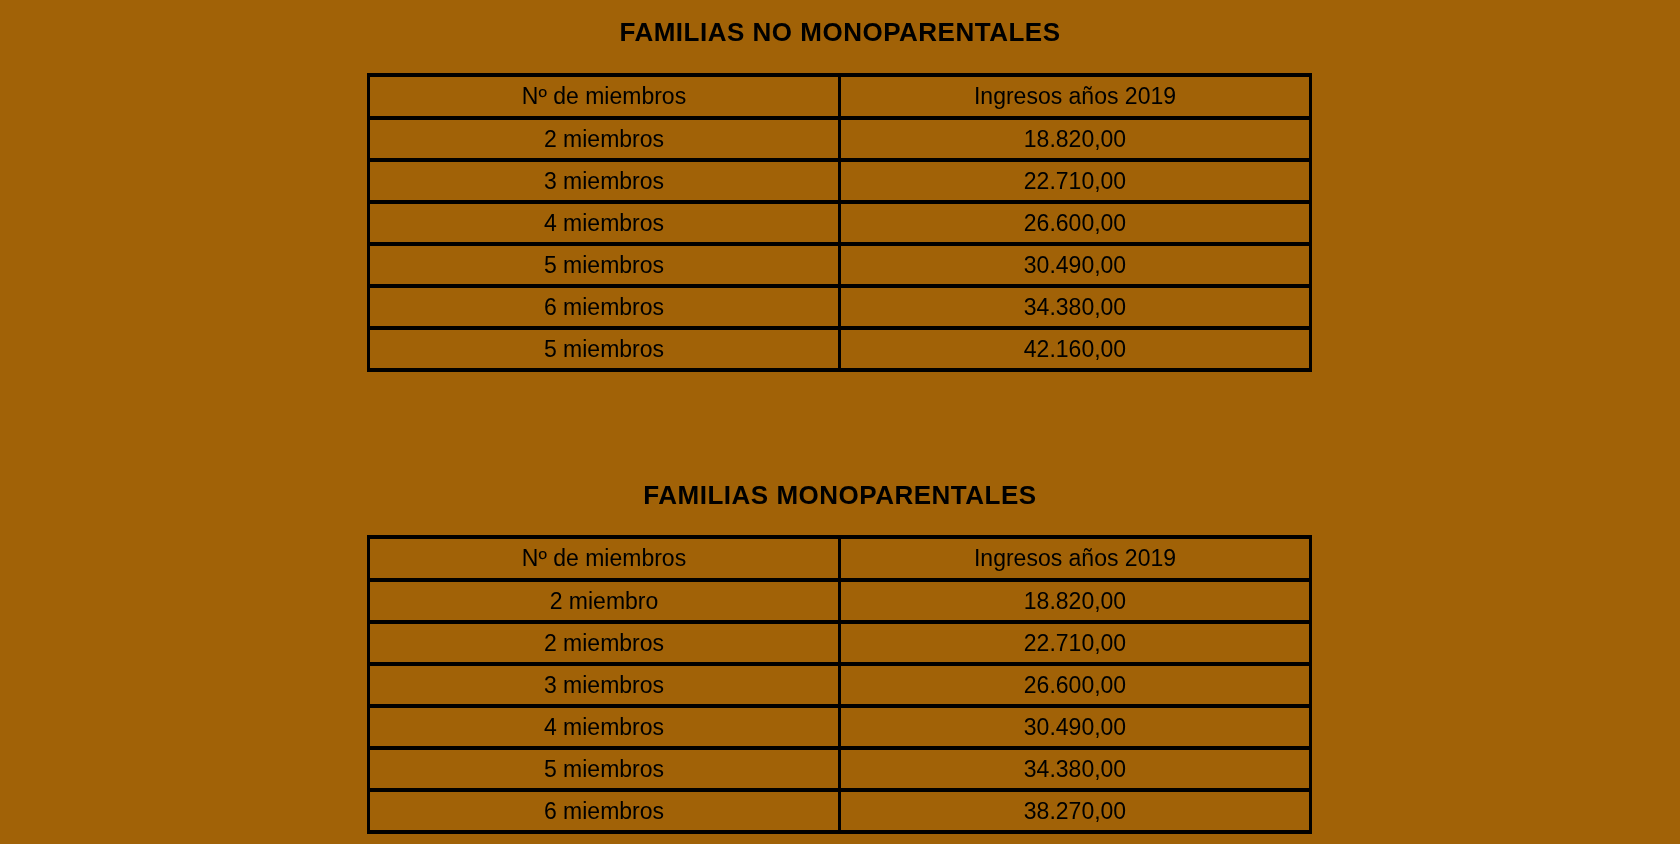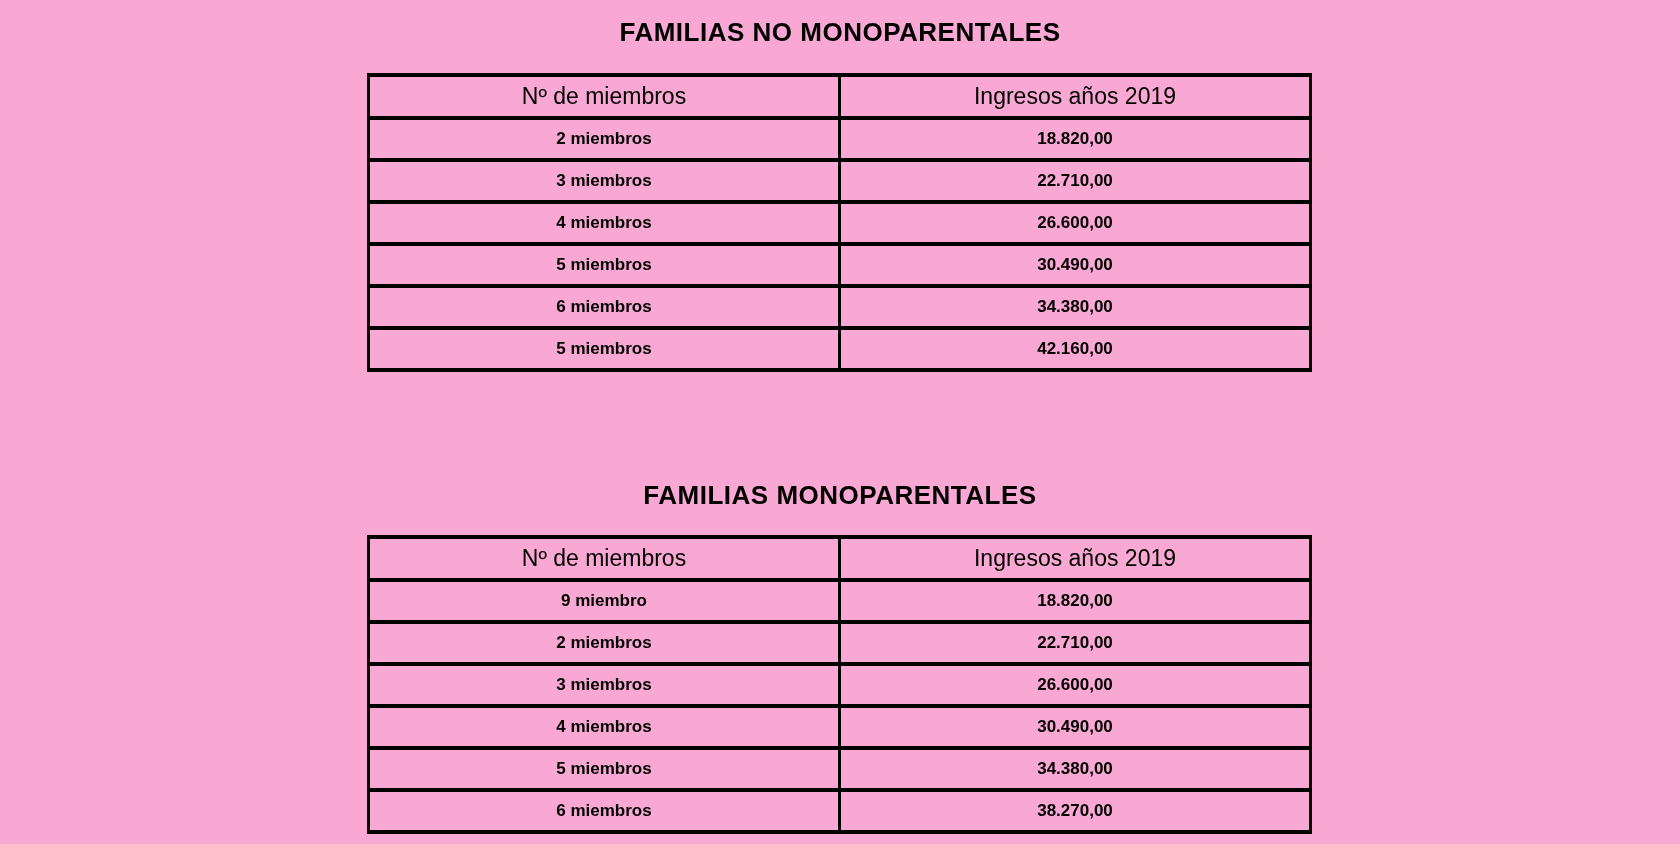--- a/index.html
+++ b/index.html
@@ -4,21 +4,21 @@
 <style>
   html, body {
     margin: 0;
     padding: 0;
     background: #ffffff;
   }
   .page {
     position: relative;
     width: 1680px;
     height: 844px;
-    background: #f9a8d4;
+    background: #a16207;
     color: #000000;
     font-family: "Liberation Sans", sans-serif;
     overflow: hidden;
   }
   .table-title {
     position: absolute;
     left: 0;
     width: 1680px;
     text-align: center;
     font-size: 26px;
@@ -48,22 +48,22 @@
     vertical-align: middle;
     padding: 0;
   }
   .income-table th {
     height: 39px;
     font-size: 23px;
     font-weight: normal;
   }
   .income-table td {
     height: 38px;
-    font-size: 17px;
-    font-weight: bold;
+    font-size: 23px;
+    font-weight: normal;
   }
 </style>
 </head>
 <body>
 
 <div class="page">
 
   <h1 class="table-title title-1">FAMILIAS NO MONOPARENTALES</h1>
 
   <table class="income-table table-1">
@@ -105,21 +105,21 @@
 
   <table class="income-table table-2">
     <thead>
       <tr>
         <th>Nº de miembros</th>
         <th>Ingresos años 2019</th>
       </tr>
     </thead>
     <tbody>
       <tr>
-        <td>9 miembro</td>
+        <td>2 miembro</td>
         <td>18.820,00</td>
       </tr>
       <tr>
         <td>2 miembros</td>
         <td>22.710,00</td>
       </tr>
       <tr>
         <td>3 miembros</td>
         <td>26.600,00</td>
       </tr>

